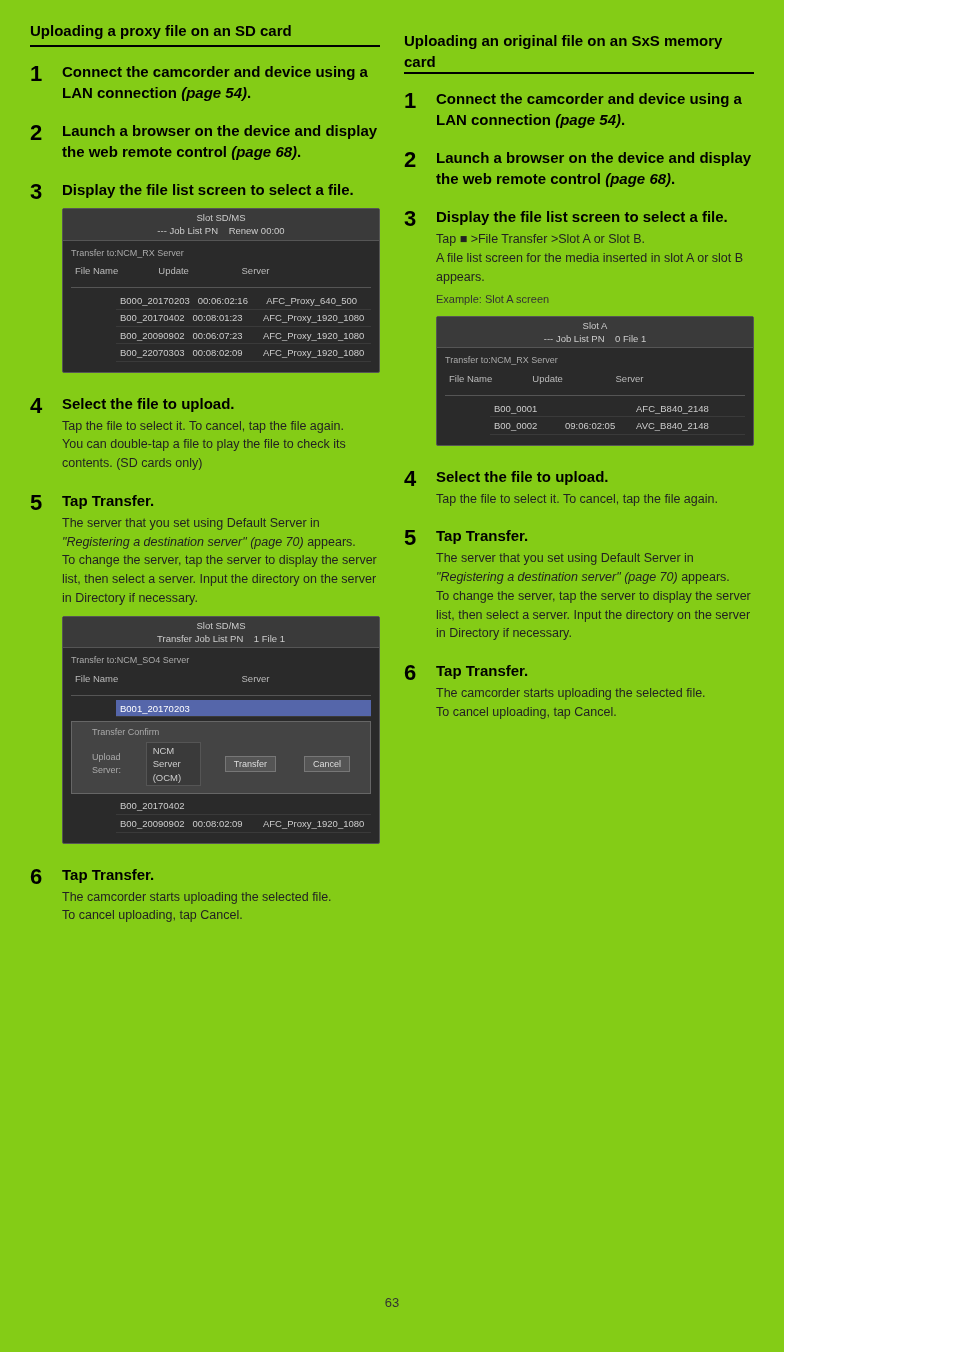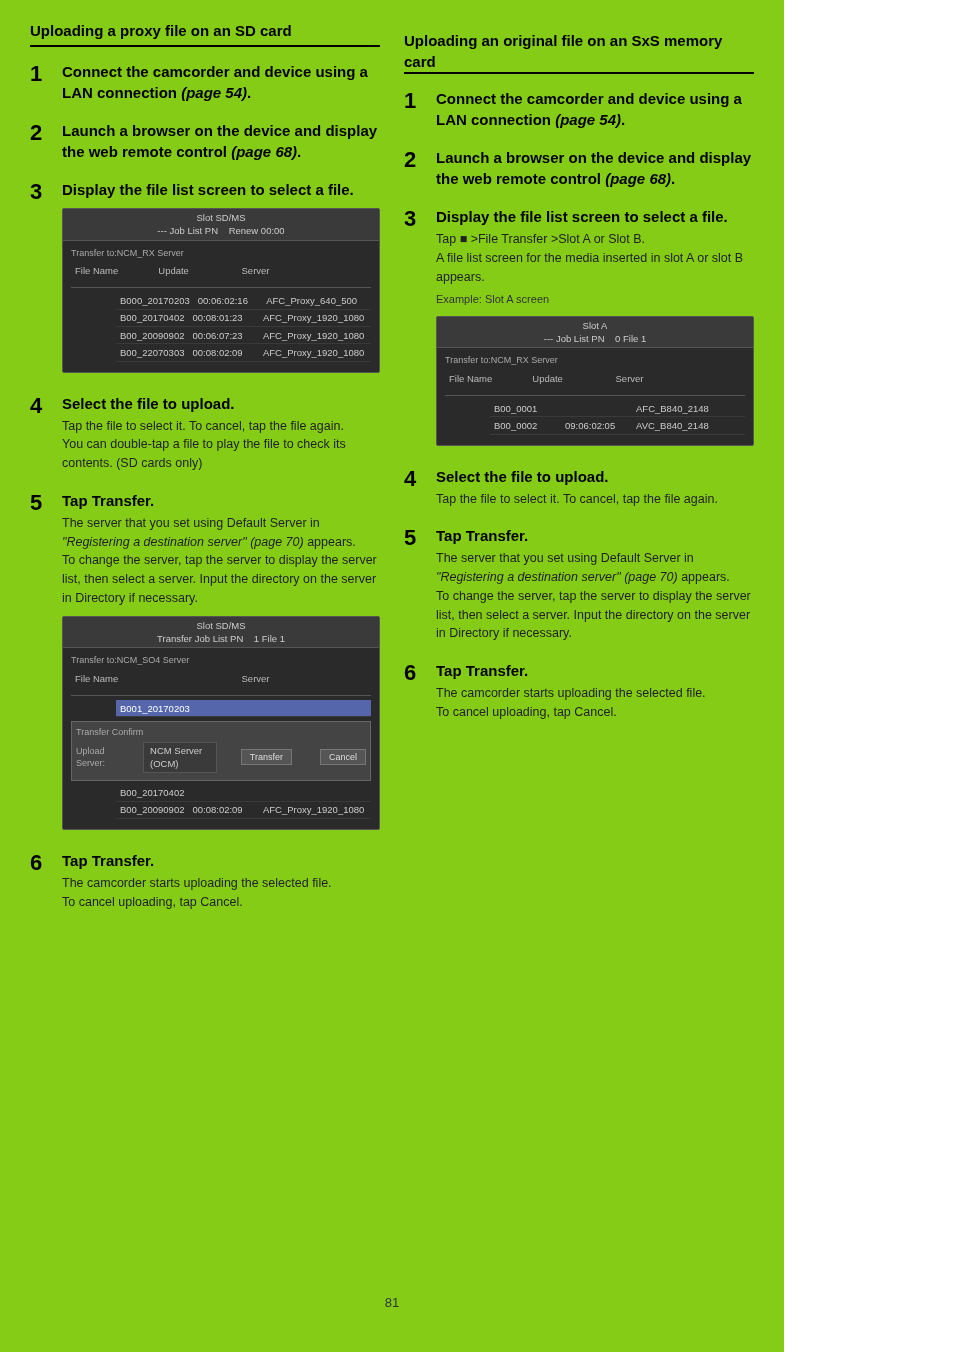--- a/index.html
+++ b/index.html
@@ -117,21 +117,21 @@
     .screen-header-label {
       font-size: 9px;
       color: #aaa;
       margin-bottom: 5px;
       display: flex;
       justify-content: flex-start;
     }
     .transfer-confirm {
       background: #444;
       border: 1px solid #666;
-      padding: 4px 4px;
+      padding: 4px 20px;
       margin: 4px 0;
       font-size: 9.5px;
       color: #ddd;
     }
     .transfer-confirm-title {
       font-size: 9px;
       color: #aaa;
       margin-bottom: 3px;
     }
     .transfer-confirm-row {
@@ -421,14 +421,14 @@
           <div class="step-text">
             The camcorder starts uploading the selected file.<br>
             To cancel uploading, tap Cancel.
           </div>
         </div>
       </div>
     </div>
 
   </div>
 
-  <div class="page-num">81</div>
+  <div class="page-num">63</div>
 </div>
 
 </body></html>

